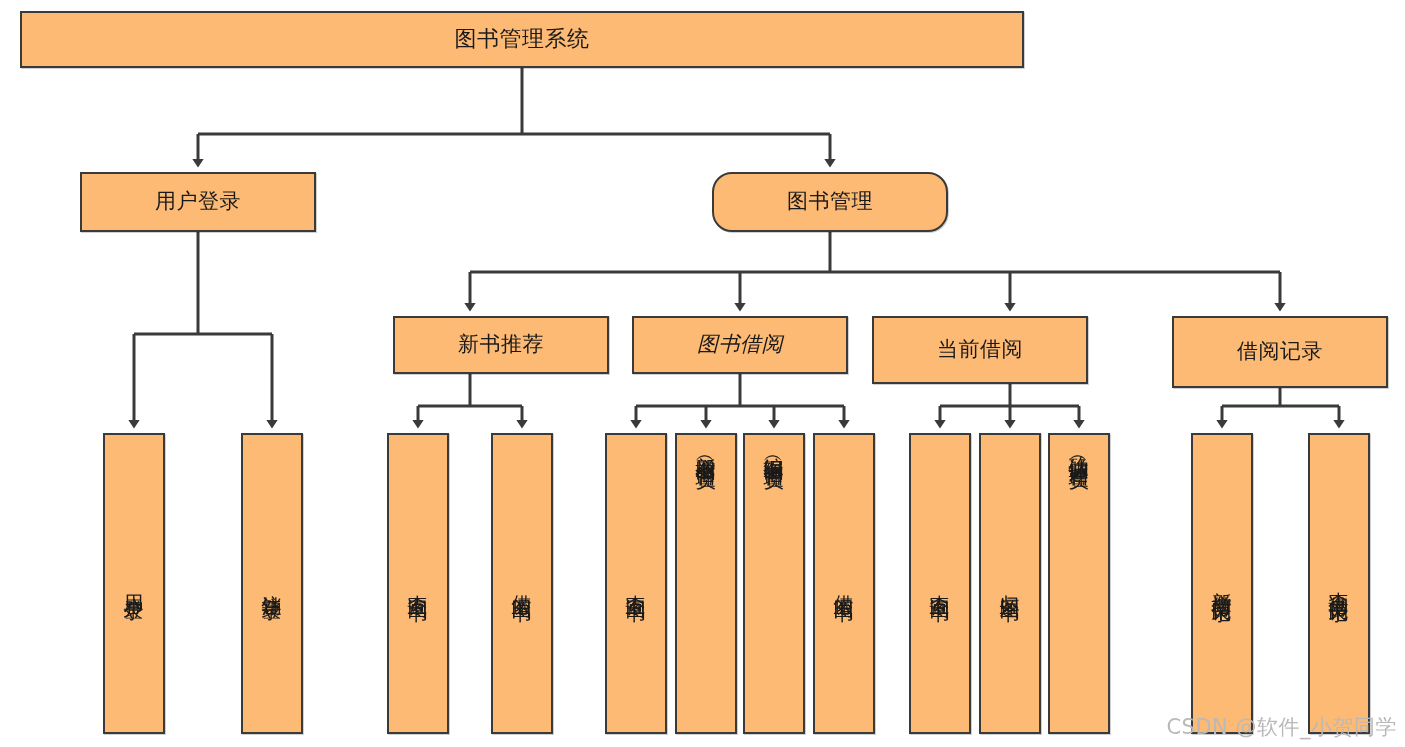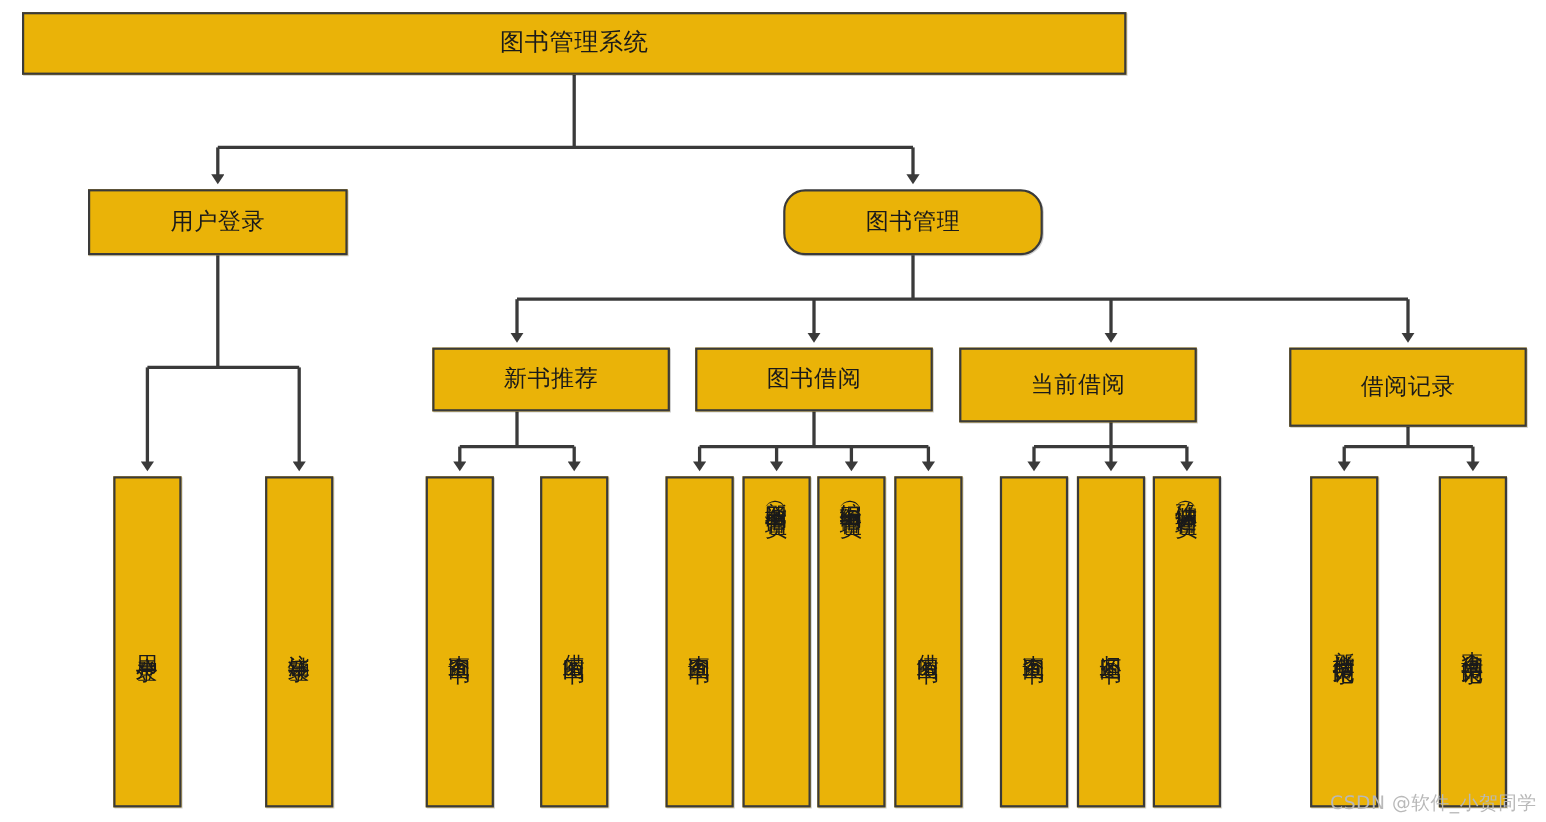--- a/index.html
+++ b/index.html
@@ -23,21 +23,21 @@
     left: 0;
     top: 0;
     width: 1405px;
     height: 747px;
     pointer-events: none;
   }
   .node {
     position: absolute;
     box-sizing: border-box;
     border: 2.5px solid #3a3a3a;
-    background: #eab308;
+    background: #fdba74;
     display: flex;
     align-items: center;
     justify-content: center;
     color: #1a1a1a;
     box-shadow: 1px 1px 0 rgba(0,0,0,0.18);
   }
   .node .label {
     line-height: 1.12;
     letter-spacing: 0.5px;
     text-align: center;
@@ -68,21 +68,21 @@
     letter-spacing: 2px;
   }
   .node.v.center {
     align-items: center;
     padding-top: 0;
   }
   #watermark {
     position: absolute;
     right: 8px;
     bottom: 6px;
-    font-size: 17px;
+    font-size: 21px;
     color: #b9b9b9;
     letter-spacing: 0.5px;
     white-space: nowrap;
     font-family: "DejaVu Sans", "Liberation Sans", sans-serif;
   }
 </style>
 </head>
 <body>
 
 <div id="canvas">
@@ -146,21 +146,21 @@
   <div class="node h" style="left:80px; top:172px; width:236px; height:60px;">
     <span class="label">用户登录</span>
   </div>
   <div class="node h" style="left:712px; top:172px; width:236px; height:60px;border-radius:20px;">
     <span class="label">图书管理</span>
   </div>
 
   <div class="node h" style="left:362px; top:316px; width:216px; height:58px;margin-left:31px;">
     <span class="label">新书推荐</span>
   </div>
-  <div class="node h" style="left:632px; top:316px; width:216px; height:58px;">
+  <div class="node h" style="left:632px; top:316px; width:216px; height:58px;font-style:italic;">
     <span class="label">图书借阅</span>
   </div>
   <div class="node h" style="left:872px; top:316px; width:216px; height:68px;">
     <span class="label">当前借阅</span>
   </div>
   <div class="node h" style="left:1172px; top:316px; width:216px; height:72px;">
     <span class="label">借阅记录</span>
   </div>
 
   <div class="node v center" style="left:103px; top:433px; width:62px; height:301px;">

